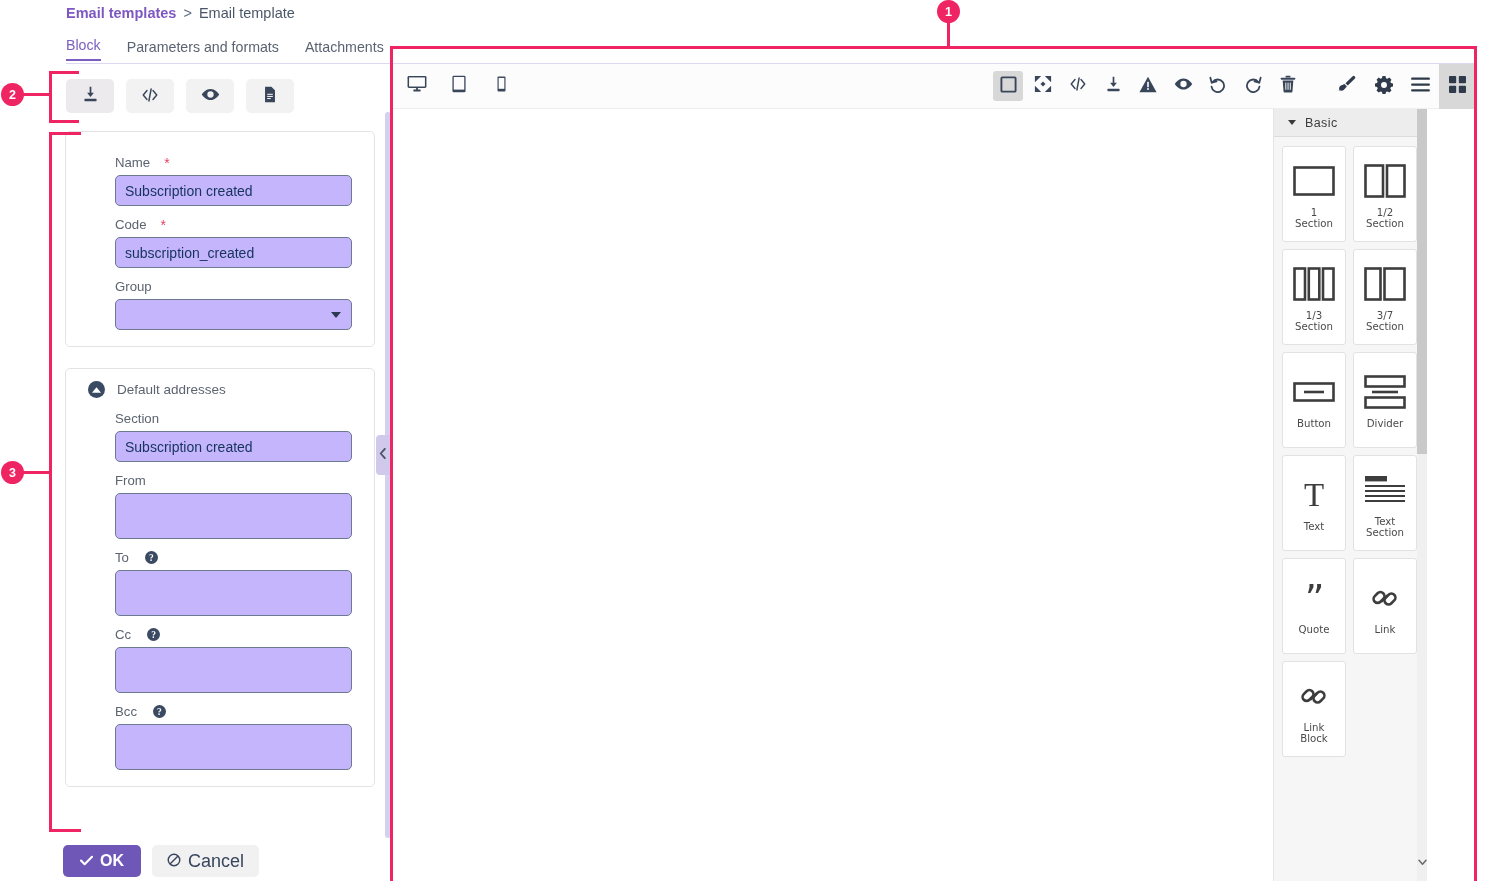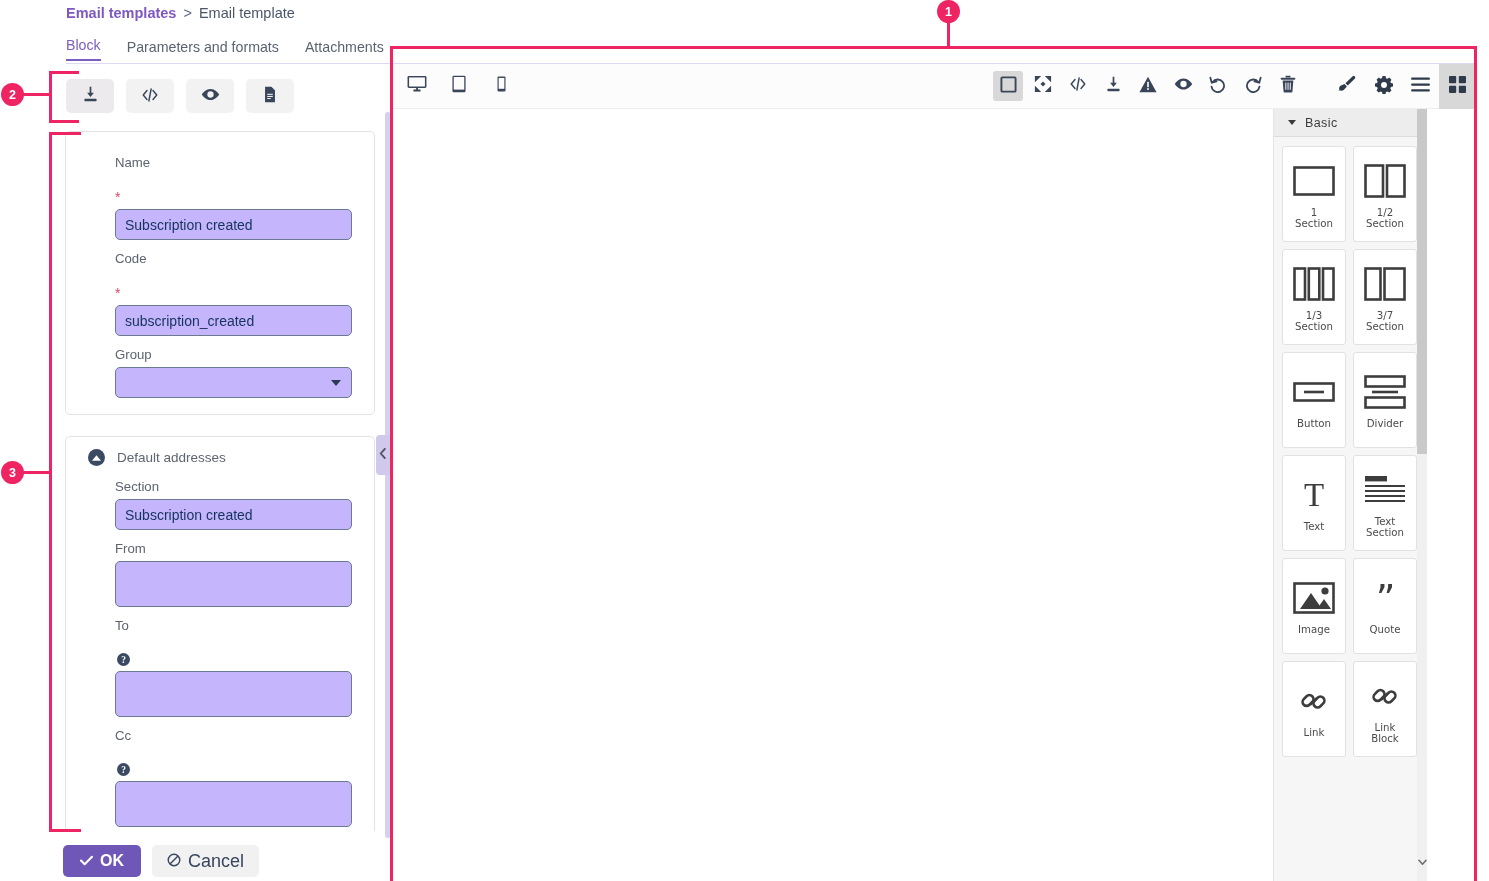--- a/index.html
+++ b/index.html
@@ -67,21 +67,21 @@
     width: 17px; height: 17px; border-radius: 50%;
     background: #3b4a63; display: flex; align-items: center; justify-content: center;
     cursor: pointer; flex: none;
   }
   .collapse-circle svg { display: block; }
   .card-title { font-size: 13.5px; color: #5c6470; }
 
   .field { padding: 0 22px 0 49px; margin-top: 11px; }
   .field-label {
     font-size: 13.2px; color: #5c6470; margin-bottom: 5px;
-    display: flex; align-items: flex-start; gap: 20px; flex-direction: column;
+    display: flex; align-items: center; gap: 14px;
   }
   .req { color: #e4445e; font-size: 14px; line-height: 1; }
   .help-icon {
     width: 13px; height: 13px; border-radius: 50%;
     background: #3b4a63; color: #fff; font-size: 9.5px; font-weight: bold;
     display: inline-flex; align-items: center; justify-content: center;
     margin-left: 2px; cursor: pointer; font-family: "Liberation Serif", serif;
   }
   .inp {
     width: 100%; height: 31px; border: 1px solid #6b7a90; border-radius: 5px;
@@ -614,31 +614,20 @@
               <rect x="1" y="1" width="22" height="5.4" fill="#3d3d3d" stroke="none"></rect>
               <line x1="1" y1="11" x2="41" y2="11" stroke-width="2.1"></line>
               <line x1="1" y1="16" x2="41" y2="16" stroke-width="2.1"></line>
               <line x1="1" y1="21" x2="41" y2="21" stroke-width="2.1"></line>
               <line x1="1" y1="26" x2="41" y2="26" stroke-width="2.1"></line>
             </svg>
           </div>
           <div class="block-lbl">Text<br>Section</div>
         </div>
 
-        <div class="block">
-          <div class="block-ico">
-            <svg width="42" height="32" viewBox="0 0 42 32" fill="none">
-              <rect x="1.5" y="1.5" width="39" height="29" stroke="#3d3d3d" stroke-width="2.6"></rect>
-              <polygon points="7,27 18,11 29,27" fill="#3d3d3d"></polygon>
-              <polygon points="24,27 31,17 38,27" fill="#3d3d3d"></polygon>
-              <circle cx="32" cy="9" r="3.6" fill="#3d3d3d"></circle>
-            </svg>
-          </div>
-          <div class="block-lbl">Image</div>
-        </div>
 
         <div class="block">
           <div class="block-ico">
             <span style="font-family:'DejaVu Sans', sans-serif; font-size:38px; color:#3d3d3d; line-height:22px; letter-spacing:-1px;">”</span>
           </div>
           <div class="block-lbl">Quote</div>
         </div>
 
         <div class="block">
           <div class="block-ico">

